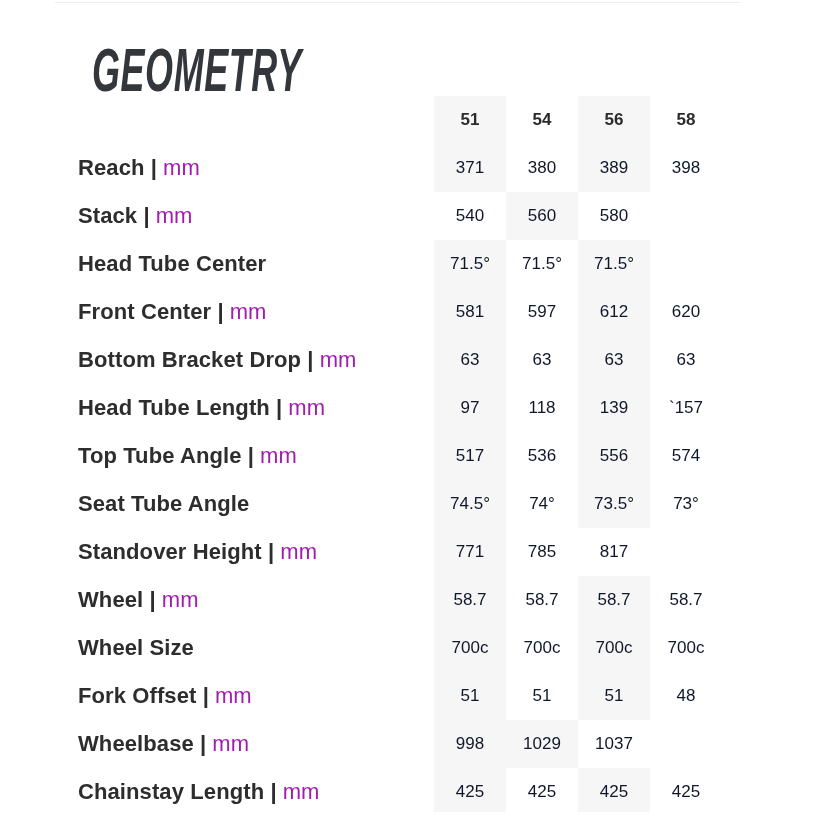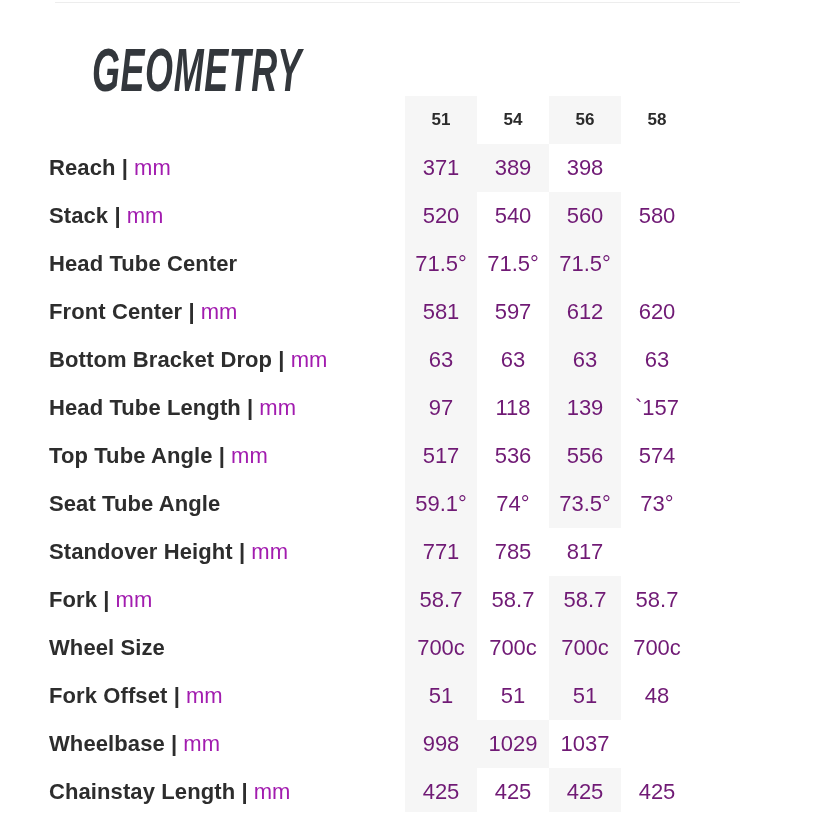--- a/index.html
+++ b/index.html
@@ -39,21 +39,21 @@
   }
   .geo-table {
     position: absolute;
     left: 0;
     top: 96px;
     width: 818px;
   }
   .row {
     display: flex;
     height: 48px;
-    padding-left: 49px;
+    padding-left: 78px;
     align-items: stretch;
   }
   .label-cell {
     width: 356px;
     display: flex;
     align-items: center;
     font-size: 22px;
     font-weight: bold;
     color: #2d2d2d;
     letter-spacing: 0.1px;
@@ -70,22 +70,22 @@
     align-items: center;
     justify-content: center;
     white-space: nowrap;
   }
   .head-cell {
     font-size: 17px;
     font-weight: bold;
     color: #2b2b2b;
   }
   .value-cell {
-    font-size: 22px;
-    color: #701a75;
+    font-size: 17px;
+    color: #0f172a;
   }
   .shaded {
     background: #f6f6f6;
   }
   .bottom-mask {
     position: absolute;
     left: 0;
     top: 812px;
     width: 818px;
     height: 6px;
@@ -109,29 +109,29 @@
       <div class="cell head-cell">58</div>
     </div>
   <div>
 
   <div class="row">
         <div class="label-cell">
           <span>Reach |</span>
           <span class="unit">mm</span>
         </div>
         <div class="cell value-cell shaded">371</div>
+        <div class="cell value-cell">380</div>
         <div class="cell value-cell shaded">389</div>
         <div class="cell value-cell">398</div>
       </div>
       <div class="row">
         <div class="label-cell">
           <span>Stack |</span>
           <span class="unit">mm</span>
         </div>
-        <div class="cell value-cell shaded">520</div>
         <div class="cell value-cell">540</div>
         <div class="cell value-cell shaded">560</div>
         <div class="cell value-cell">580</div>
       </div>
       <div class="row">
         <div class="label-cell">
           <span>Head Tube Center</span>
         </div>
         <div class="cell value-cell shaded">71.5°</div>
         <div class="cell value-cell">71.5°</div>
@@ -174,37 +174,37 @@
         </div>
         <div class="cell value-cell shaded">517</div>
         <div class="cell value-cell">536</div>
         <div class="cell value-cell shaded">556</div>
         <div class="cell value-cell">574</div>
       </div>
       <div class="row">
         <div class="label-cell">
           <span>Seat Tube Angle</span>
         </div>
-        <div class="cell value-cell shaded">59.1°</div>
+        <div class="cell value-cell shaded">74.5°</div>
         <div class="cell value-cell">74°</div>
         <div class="cell value-cell shaded">73.5°</div>
         <div class="cell value-cell">73°</div>
       </div>
       <div class="row">
         <div class="label-cell">
           <span>Standover Height |</span>
           <span class="unit">mm</span>
         </div>
         <div class="cell value-cell shaded">771</div>
         <div class="cell value-cell">785</div>
         <div class="cell value-cell">817</div>
       </div>
       <div class="row">
         <div class="label-cell">
-          <span>Fork |</span>
+          <span>Wheel |</span>
           <span class="unit">mm</span>
         </div>
         <div class="cell value-cell shaded">58.7</div>
         <div class="cell value-cell">58.7</div>
         <div class="cell value-cell shaded">58.7</div>
         <div class="cell value-cell">58.7</div>
       </div>
       <div class="row">
         <div class="label-cell">
           <span>Wheel Size</span>

